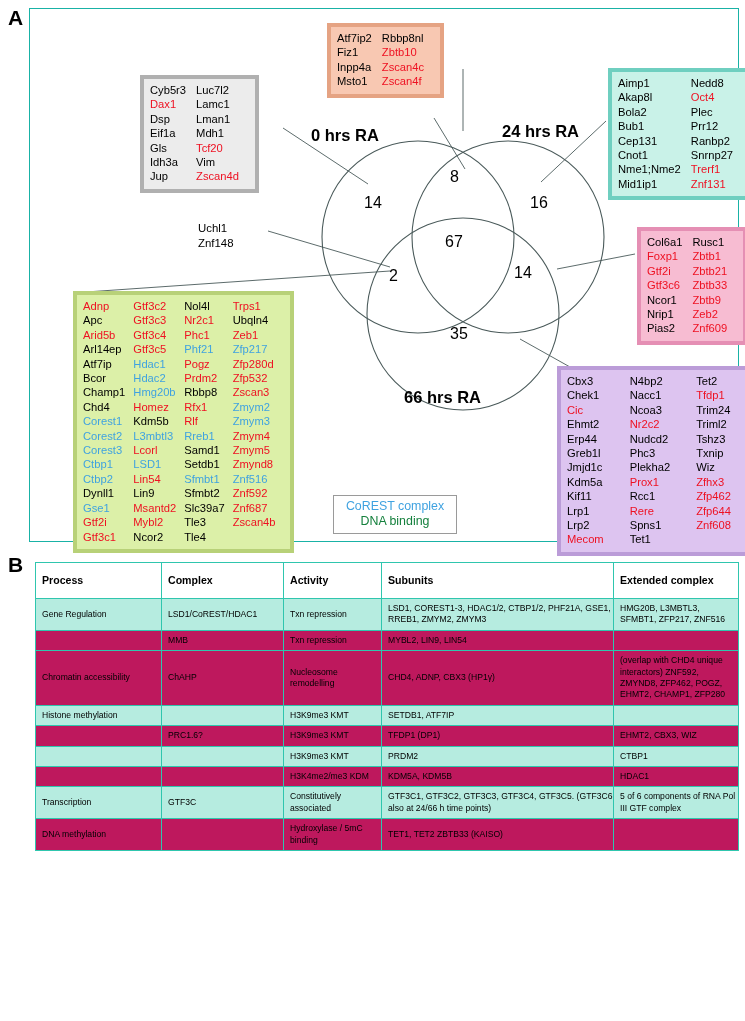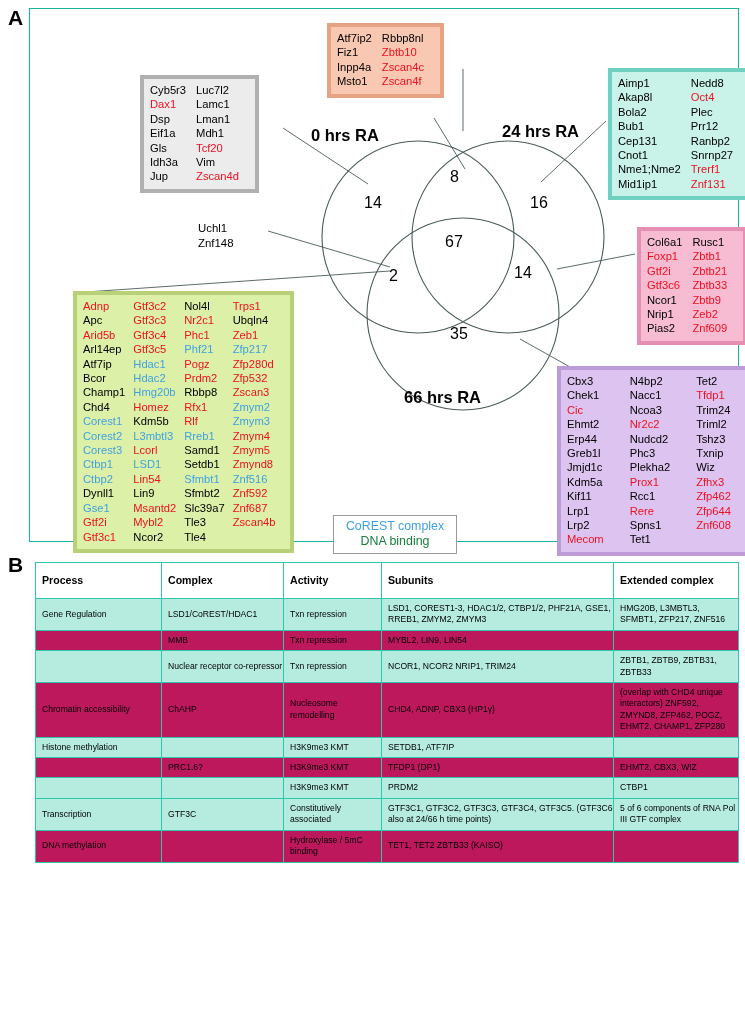--- a/index.html
+++ b/index.html
@@ -101,21 +101,20 @@
   #n-35  { left: 420px; top: 316px; }
 
   #legendbox {
     position: absolute;
     left: 303px; top: 486px;
     width: 124px;
     border: 1px solid #9a9a9a;
     background: #ffffff;
     text-align: center;
     padding: 3px 4px 4px 4px;
-    margin-top: 20px;
   }
   #legendbox div { font-size: 12.4px; line-height: 15px; }
   .leg-blue { color: #3fa2e0; }
   .leg-red  { color: #15803d; }
 
   svg#venn-svg {
     position: absolute; left: 0; top: 0;
     width: 710px; height: 534px;
     pointer-events: none;
   }
@@ -542,27 +541,20 @@
           <td class="just">LSD1, COREST1-3, HDAC1/2, CTBP1/2, PHF21A, GSE1, RREB1, ZMYM2, ZMYM3</td>
           <td>HMG20B, L3MBTL3, SFMBT1, ZFP217, ZNF516</td>
         </tr>
         <tr class="plain">
           <td></td>
           <td>MMB</td>
           <td>Txn repression</td>
           <td>MYBL2, LIN9, LIN54</td>
           <td></td>
         </tr>
-        <tr class="shade">
-          <td></td>
-          <td>Nuclear receptor co-repressor</td>
-          <td>Txn repression</td>
-          <td>NCOR1, NCOR2 NRIP1, TRIM24</td>
-          <td>ZBTB1, ZBTB9, ZBTB31, ZBTB33</td>
-        </tr>
         <tr class="plain">
           <td>Chromatin accessibility</td>
           <td>ChAHP</td>
           <td>Nucleosome remodelling</td>
           <td>CHD4, ADNP, CBX3 (HP1γ)</td>
           <td class="just">(overlap with CHD4 unique interactors) ZNF592, ZMYND8, ZFP462, POGZ, EHMT2, CHAMP1, ZFP280</td>
         </tr>
         <tr class="shade">
           <td>Histone methylation</td>
           <td></td>
@@ -577,20 +569,27 @@
           <td>TFDP1 (DP1)</td>
           <td>EHMT2, CBX3, WIZ</td>
         </tr>
         <tr class="shade">
           <td></td>
           <td></td>
           <td>H3K9me3 KMT</td>
           <td>PRDM2</td>
           <td>CTBP1</td>
         </tr>
+        <tr class="plain">
+          <td></td>
+          <td></td>
+          <td>H3K4me2/me3 KDM</td>
+          <td>KDM5A, KDM5B</td>
+          <td>HDAC1</td>
+        </tr>
         <tr class="shade">
           <td>Transcription</td>
           <td>GTF3C</td>
           <td>Constitutively associated</td>
           <td class="just">GTF3C1, GTF3C2, GTF3C3, GTF3C4, GTF3C5. (GTF3C6 also at 24/66 h time points)</td>
           <td>5 of 6 components of RNA Pol III GTF complex</td>
         </tr>
         <tr class="plain">
           <td>DNA methylation</td>
           <td></td>

